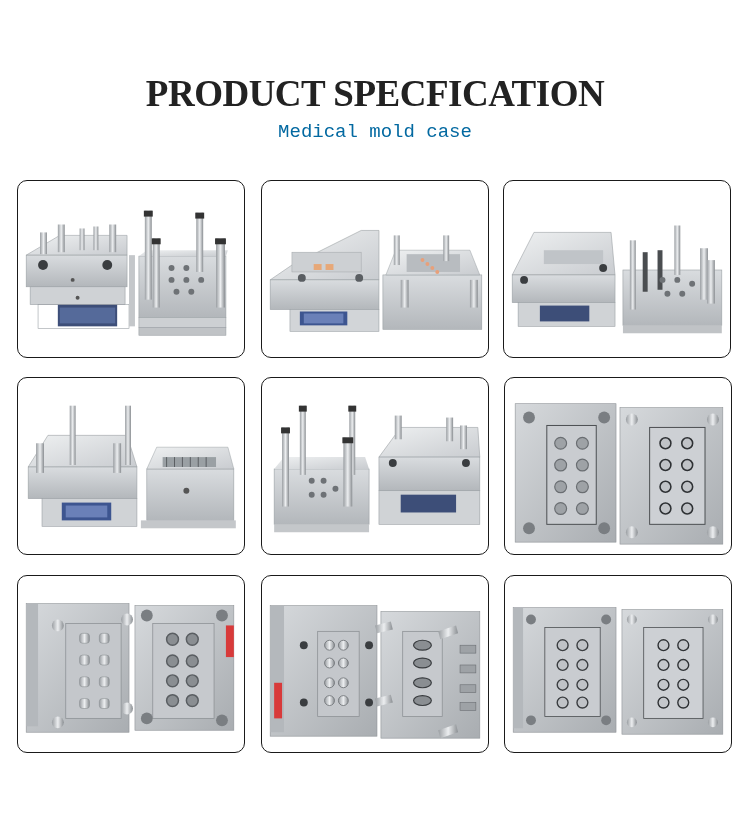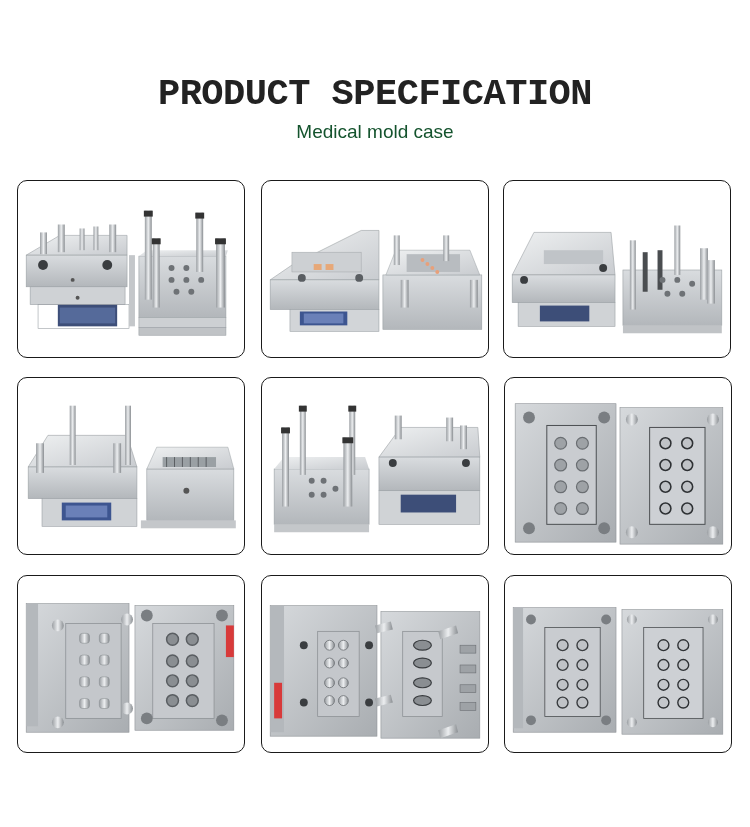--- a/index.html
+++ b/index.html
@@ -1,18 +1,18 @@
 <!DOCTYPE html>
 <html><head>
 <meta charset="utf-8">
 <style>
   html, body { margin: 0; padding: 0; background: #ffffff; }
   body { width: 750px; height: 827px; position: relative; overflow: hidden; font-family: "DejaVu Sans", "Liberation Sans", sans-serif; }
-  .title { position: absolute; top: 70px; left: 0; width: 750px; text-align: center; font-family: Liberation Mono, monospace; font-weight: bold; font-size: 37px; letter-spacing: -0.5px; color: #222222; line-height: 48px; }
-  .subtitle { position: absolute; top: 119px; left: 0; width: 750px; text-align: center; font-family: Liberation Sans, sans-serif; font-size: 19px; color: #14532d; line-height: 26px; }
+  .title { position: absolute; top: 70px; left: 0; width: 750px; text-align: center; font-family: Liberation Serif, serif; font-weight: bold; font-size: 37px; letter-spacing: -0.5px; color: #222222; line-height: 48px; }
+  .subtitle { position: absolute; top: 119px; left: 0; width: 750px; text-align: center; font-family: Liberation Mono, monospace; font-size: 19px; color: #0369a1; line-height: 26px; }
   .card { position: absolute; width: 228px; height: 178px; border: 1.5px solid #1a1a1a; border-radius: 10px; background: #ffffff; box-sizing: border-box; overflow: hidden; }
   .card svg { position: absolute; left: 0; top: 0; width: 100%; height: 100%; }
 </style>
 </head>
 <body>
 
 <div class="title">PRODUCT SPECFICATION</div>
 <div class="subtitle">Medical mold case</div>
 
 <svg width="0" height="0" style="position:absolute">

